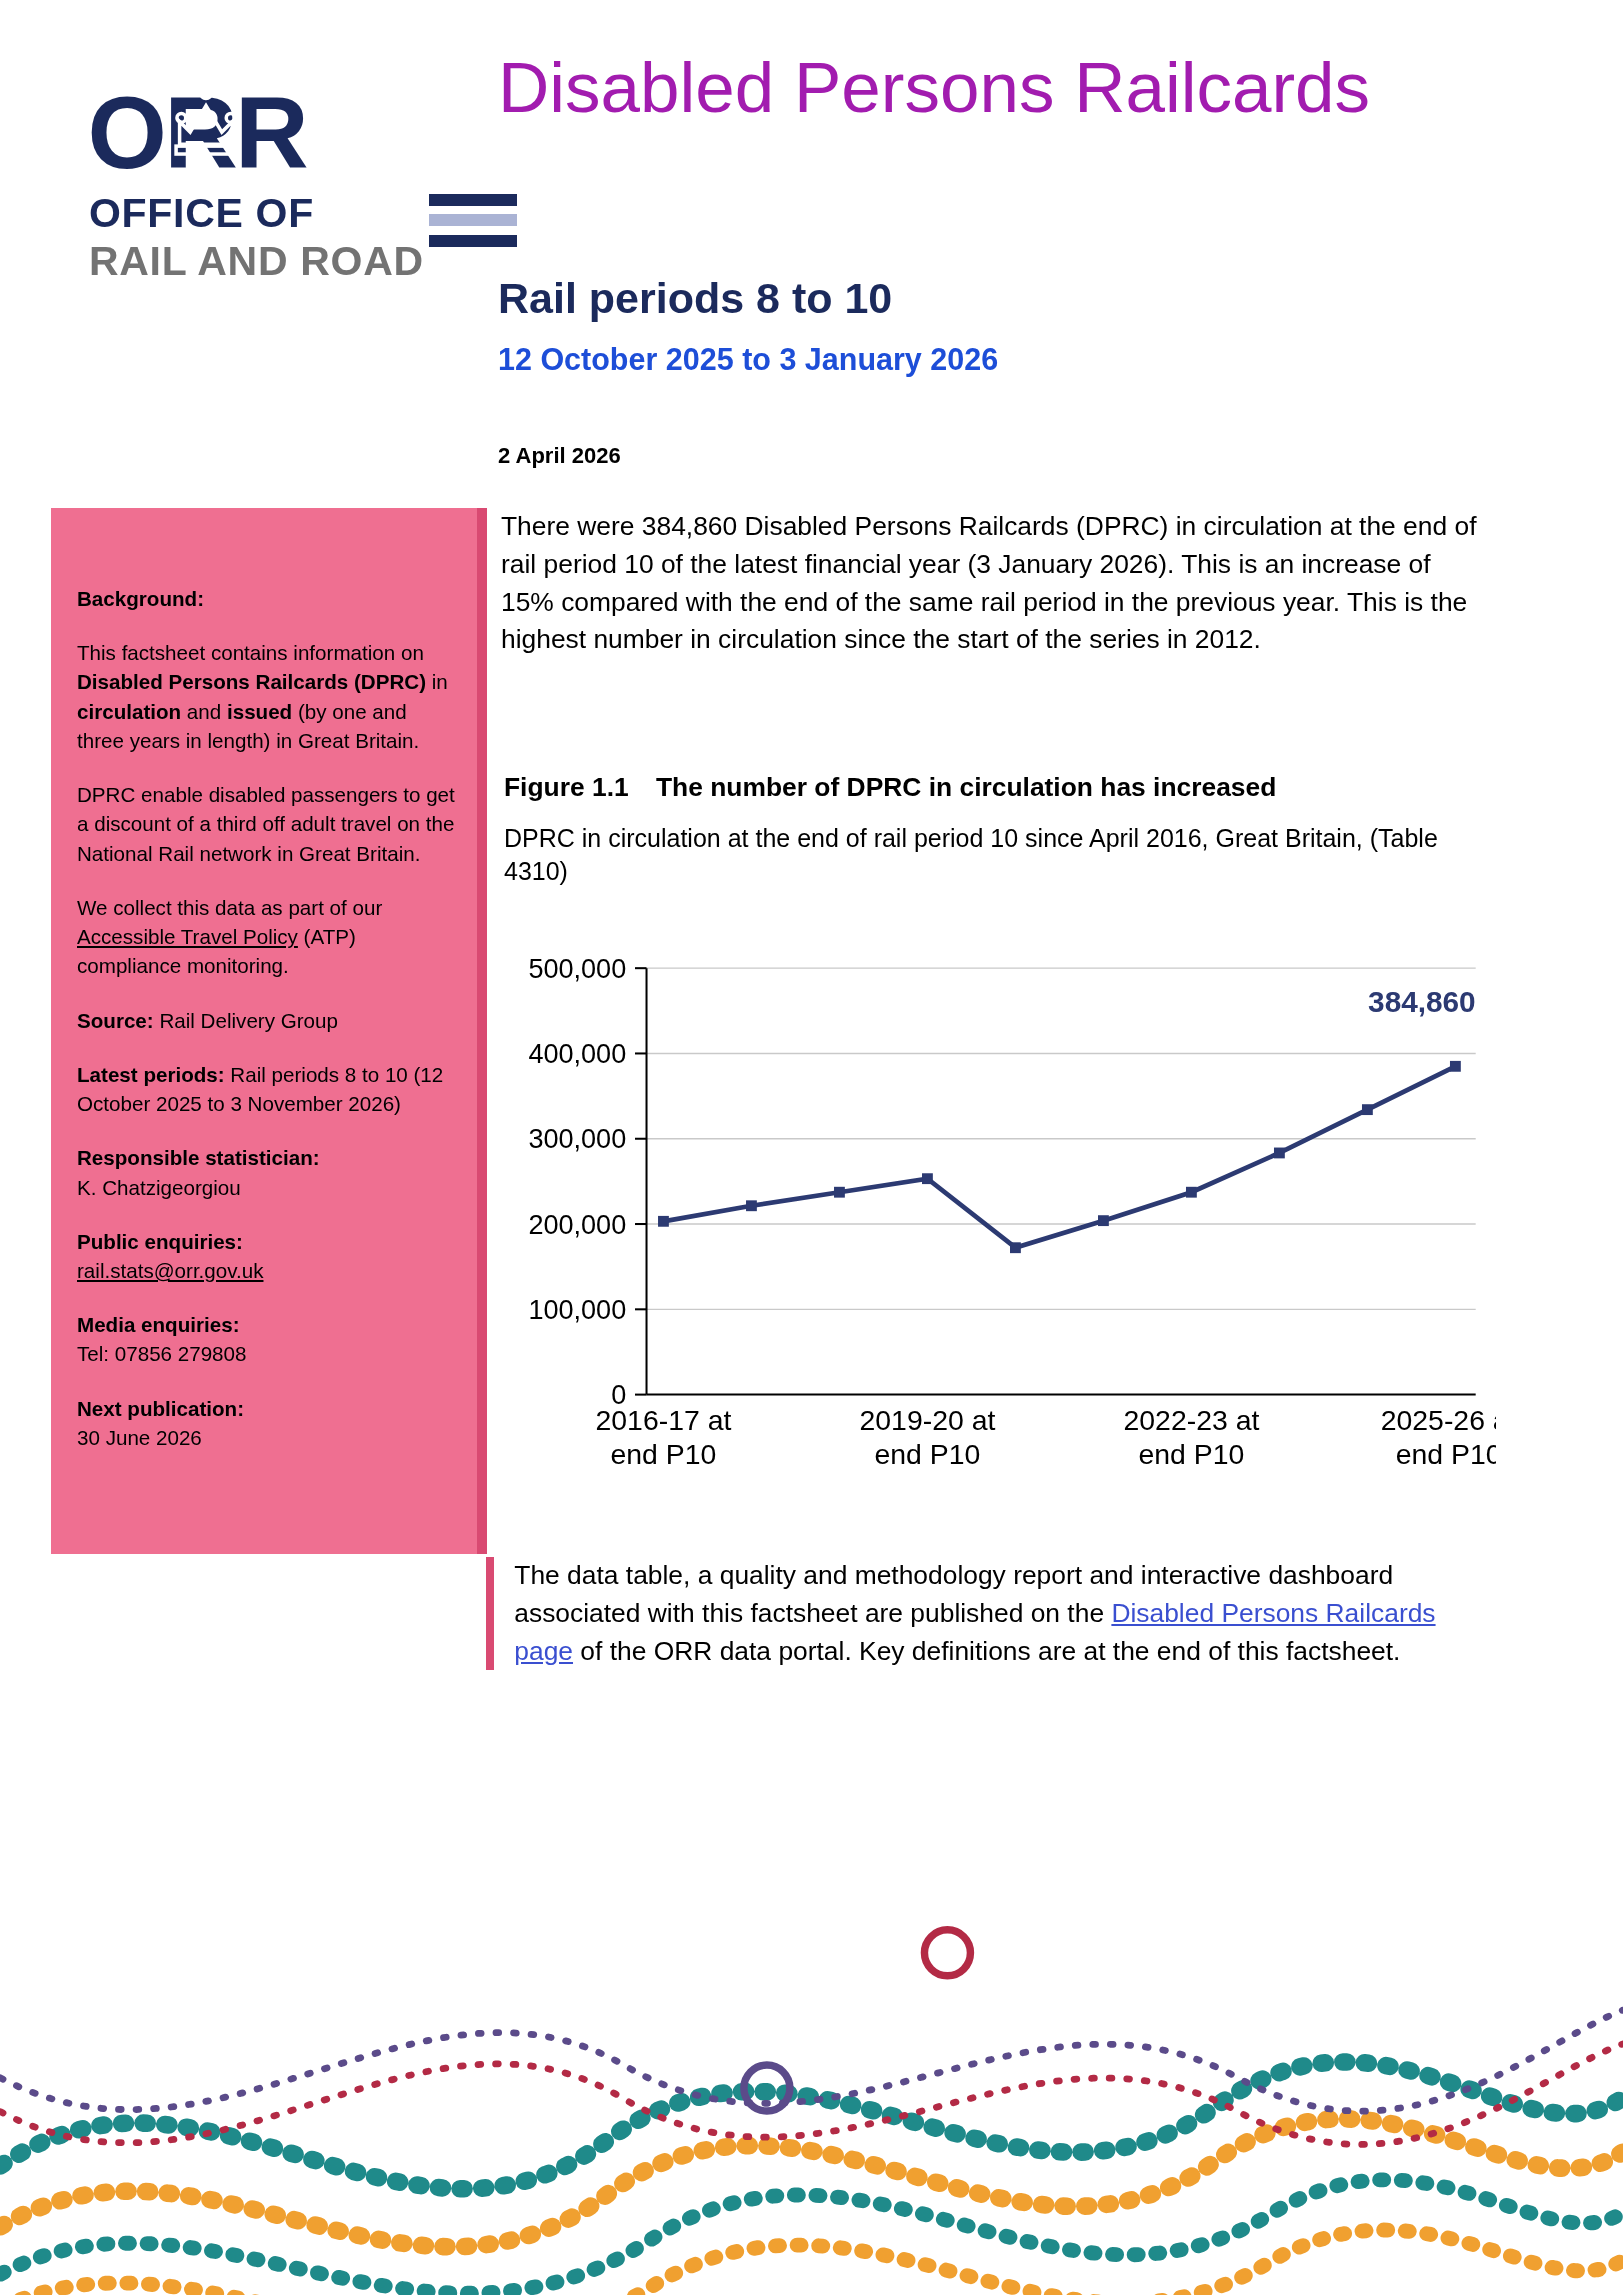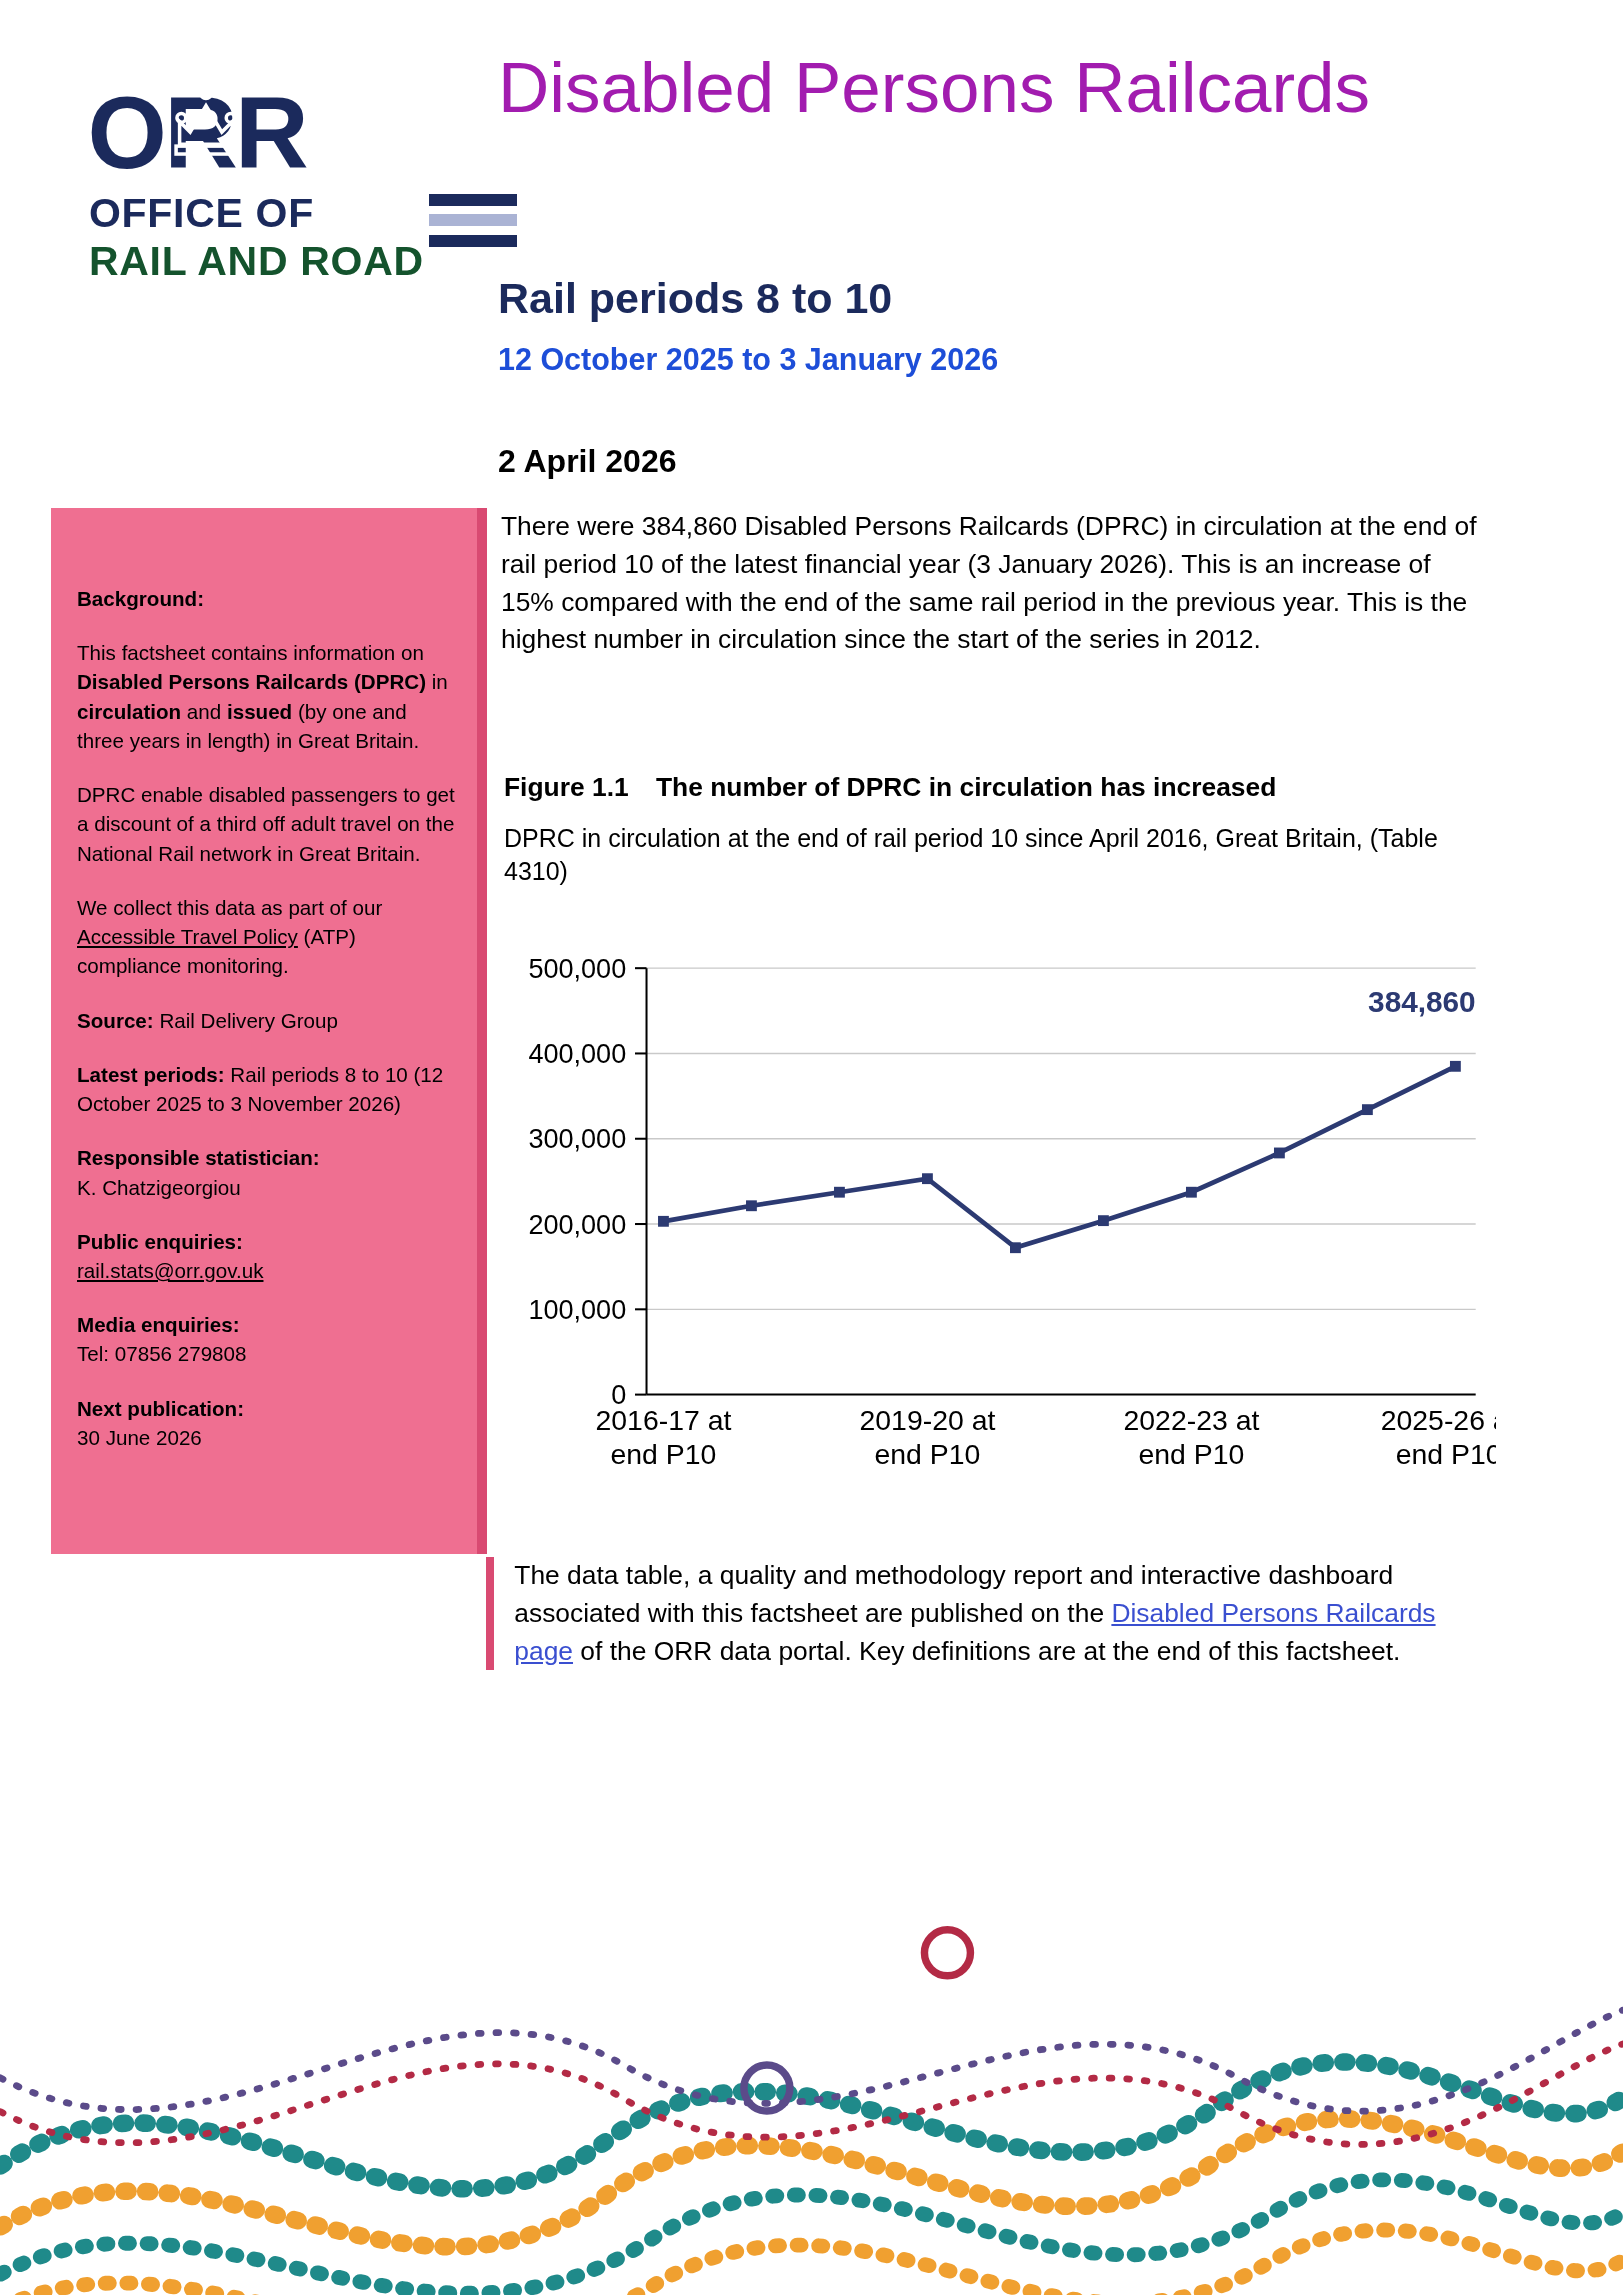--- a/index.html
+++ b/index.html
@@ -56,21 +56,21 @@
     font-weight: bold;
     color: #1b2a5c;
     letter-spacing: 0.7px;
   }
   .logo-sub2 {
     position: absolute;
     left: 15px;
     top: 183px;
     font-size: 41px;
     font-weight: bold;
-    color: #14532d;
+    color: #737373;
     letter-spacing: 0.7px;
   }
   .logo-bars {
     position: absolute;
     left: 355px;
     top: 139px;
     width: 88px;
   }
   .logo-bars div {
     height: 12.2px;
@@ -102,21 +102,21 @@
     left: 498px;
     top: 342px;
     font-size: 30.5px;
     font-weight: bold;
     color: #1d4ed8;
   }
   .pub-date {
     position: absolute;
     left: 498px;
     top: 443px;
-    font-size: 32px;
+    font-size: 22px;
     font-weight: bold;
     color: #000000;
   }
 
   
   .sidebar {
     position: absolute;
     left: 51px;
     top: 508px;
     width: 426px;

